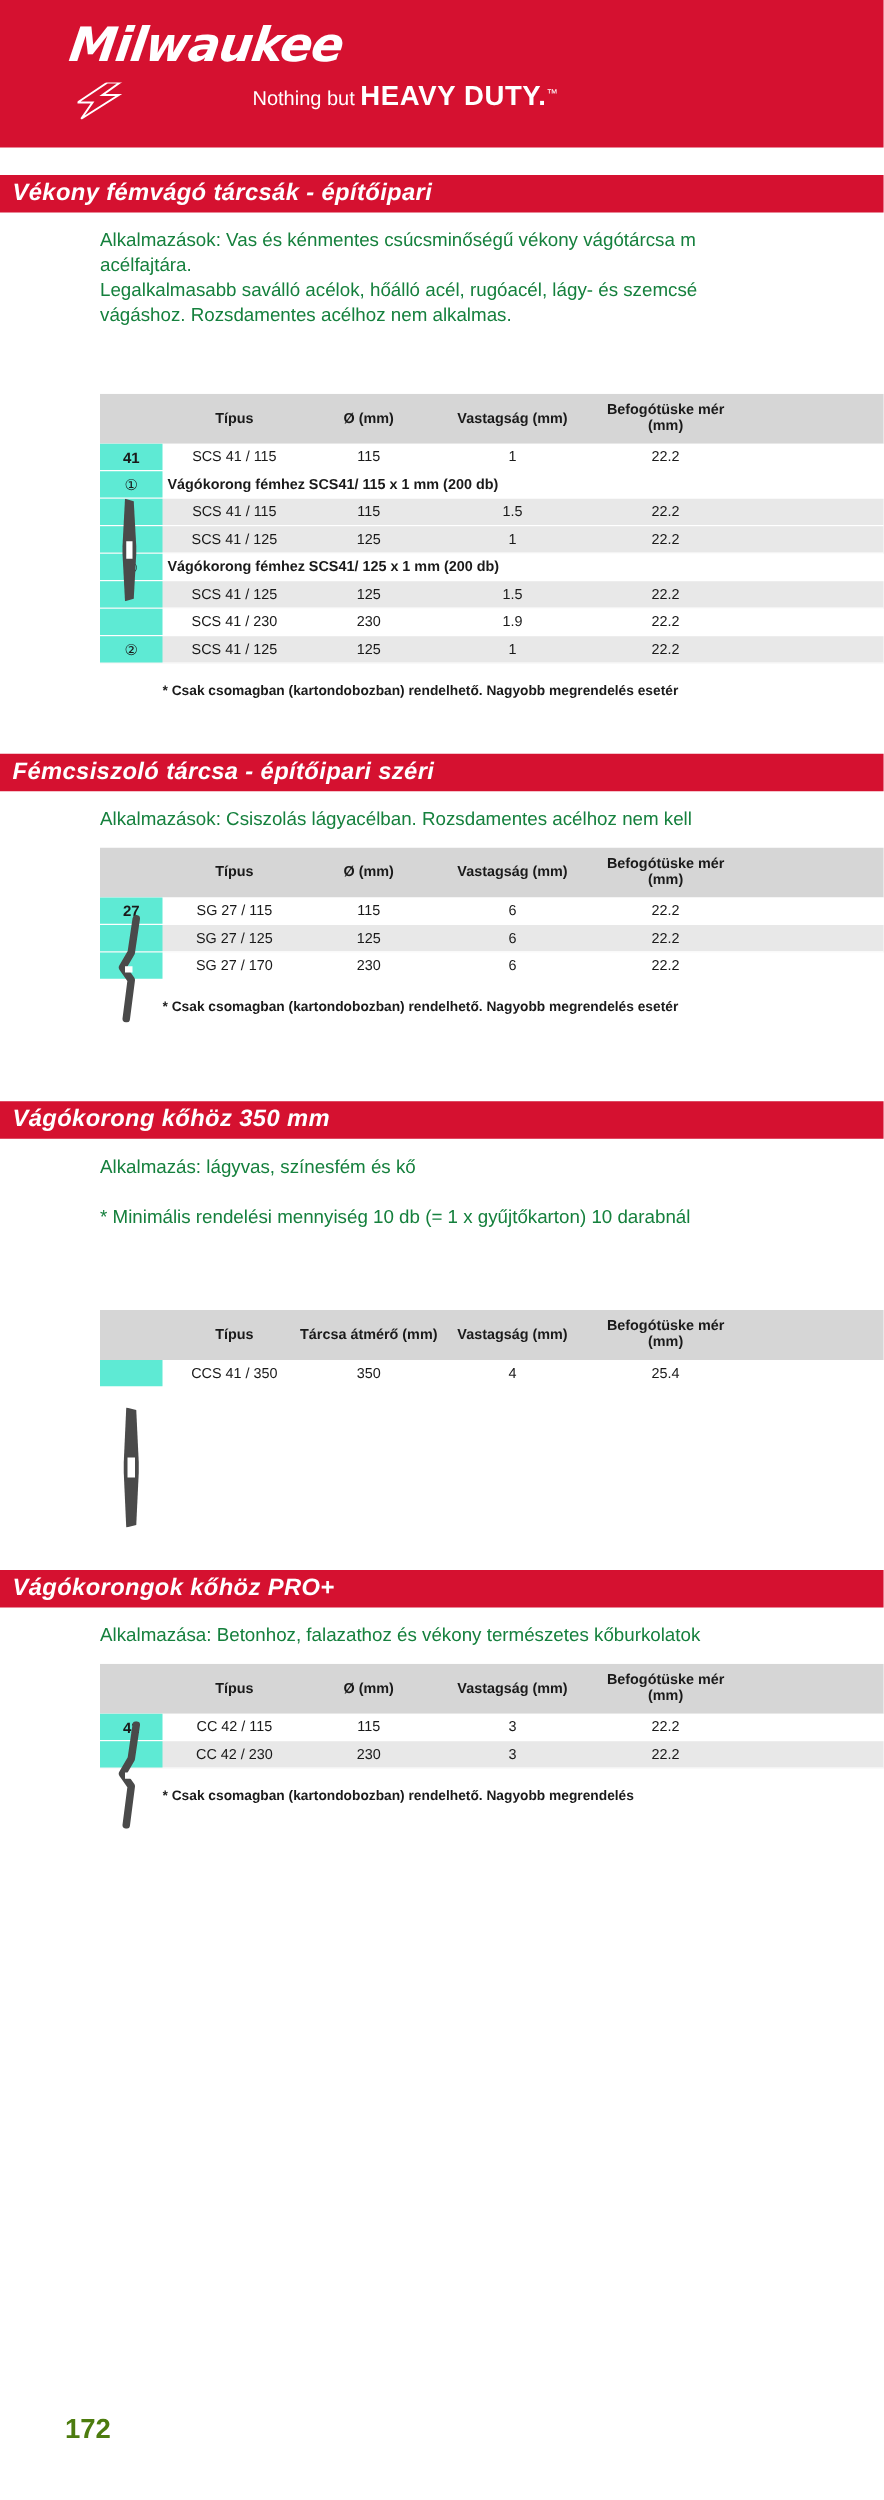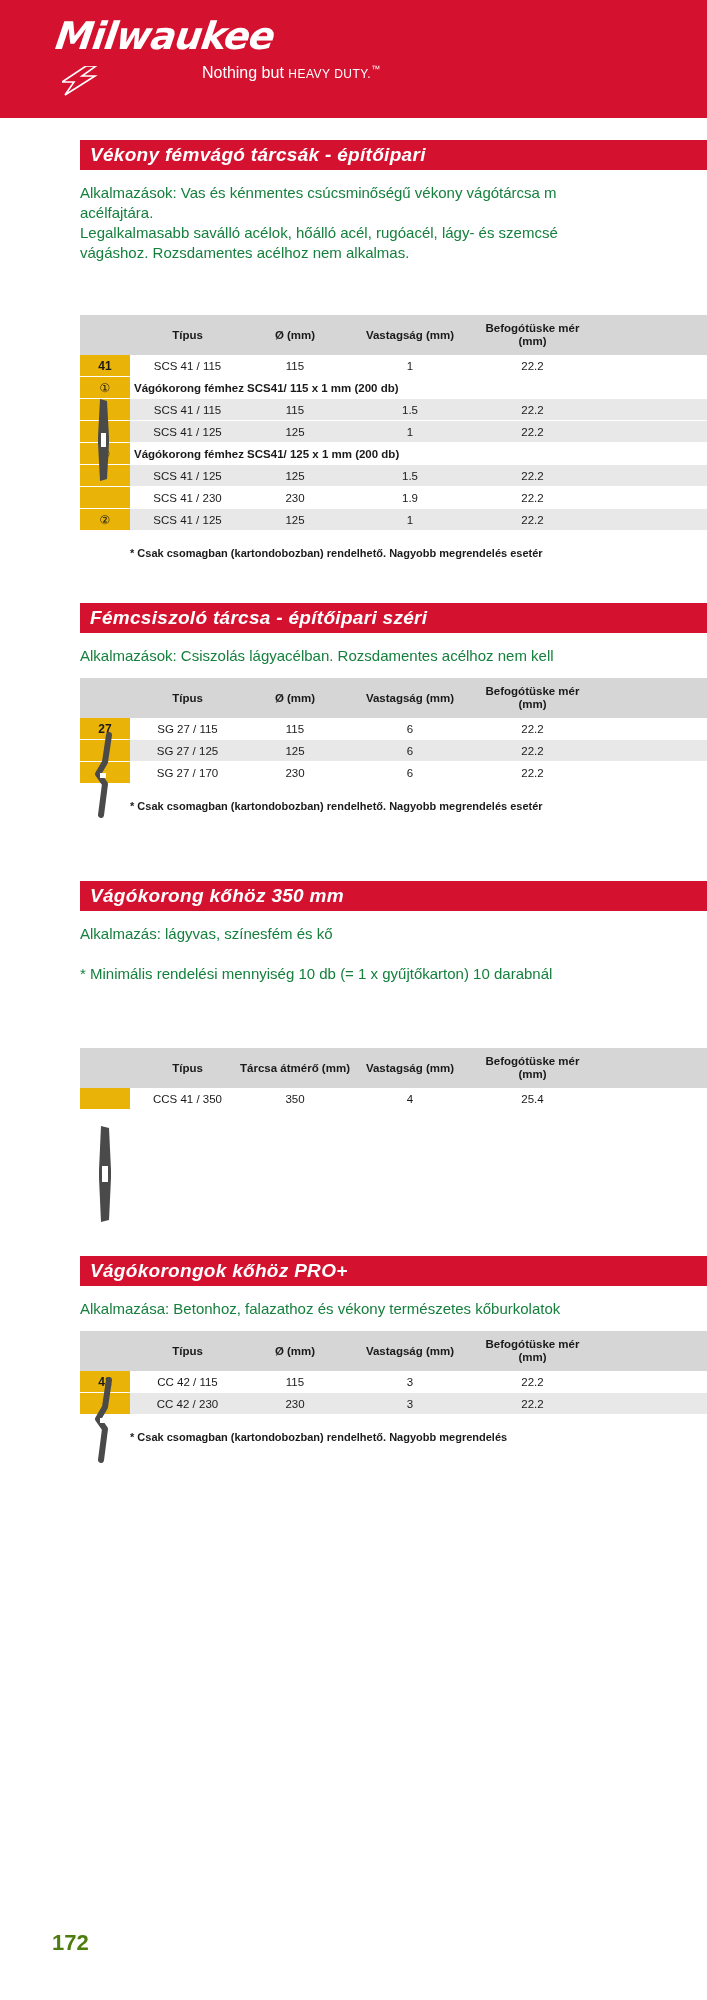--- a/index.html
+++ b/index.html
@@ -14,26 +14,26 @@
   
   .band { height:118px; background:var(--red); position:relative; }
   .logo-text {
     position:absolute; left:56px; top:14px;
     font-family:"DejaVu Sans", sans-serif;
     font-size:38px; font-weight:bold; font-style:italic; color:#fff;
     letter-spacing:-1px; transform:skewX(-8deg);
   }
   .bolt { position:absolute; left:62px; top:66px; }
   .tagline { position:absolute; left:202px; top:64px; color:#fff; font-size:16px; white-space:nowrap; }
-  .tag-bold { font-weight:normal; font-size:12px; letter-spacing:.5px; }
+  .tag-bold { font-weight:bold; font-size:22px; letter-spacing:.5px; }
   .tag-tm { font-size:9px; vertical-align:super; }
 
   
   .sec-title {
-    margin-left:80px; height:30px; background:var(--red); color:#fff;
+    height:30px; background:var(--red); color:#fff;
     font-weight:bold; font-style:italic; font-size:19px;
     display:flex; align-items:center; padding:0 10px;
     white-space:nowrap; overflow:hidden; letter-spacing:.3px;
   }
   .sec1 { margin-top:22px; }
   .sec2 { margin-top:44px; }
   .sec3 { margin-top:69px; }
   .sec4 { margin-top:34px; }
 
   .paras { margin:13px 0 0 80px; font-size:15px; line-height:20px; color:#15803d; }
@@ -58,21 +58,21 @@
   .c-tipus { width:115px; flex:none; }
   .c-d     { width:100px; flex:none; }
   .c-v     { width:130px; flex:none; }
   .c-b     { width:115px; flex:none; }
   .c-fill  { flex:1; }
 
   .trow { display:flex; height:22px; border-bottom:1px solid #fff; font-size:11.5px; align-items:stretch; }
   .trow.gray  { background:var(--rgray); }
   .trow.white { background:#fff; }
   .trow .cell { display:flex; align-items:center; justify-content:center; text-align:center; }
-  .trow .c-label { background:#eab308; font-size:12px; }
+  .trow .c-label { background:#5eead4; font-size:12px; }
   .trow .c-label.bold { font-weight:bold; }
   .c-cat { flex:1; display:flex; align-items:center; font-weight:bold; padding-left:4px; }
 
   .footnote { margin:16px 0 0 50px; font-size:11px; font-weight:bold; white-space:nowrap; overflow:hidden; }
 
   
   .illus { position:absolute; z-index:2; }
   .i1 { left:16px; top:84px; }
   .i2 { left:13px; top:54px; }
   .i4 { left:13px; top:46px; }

